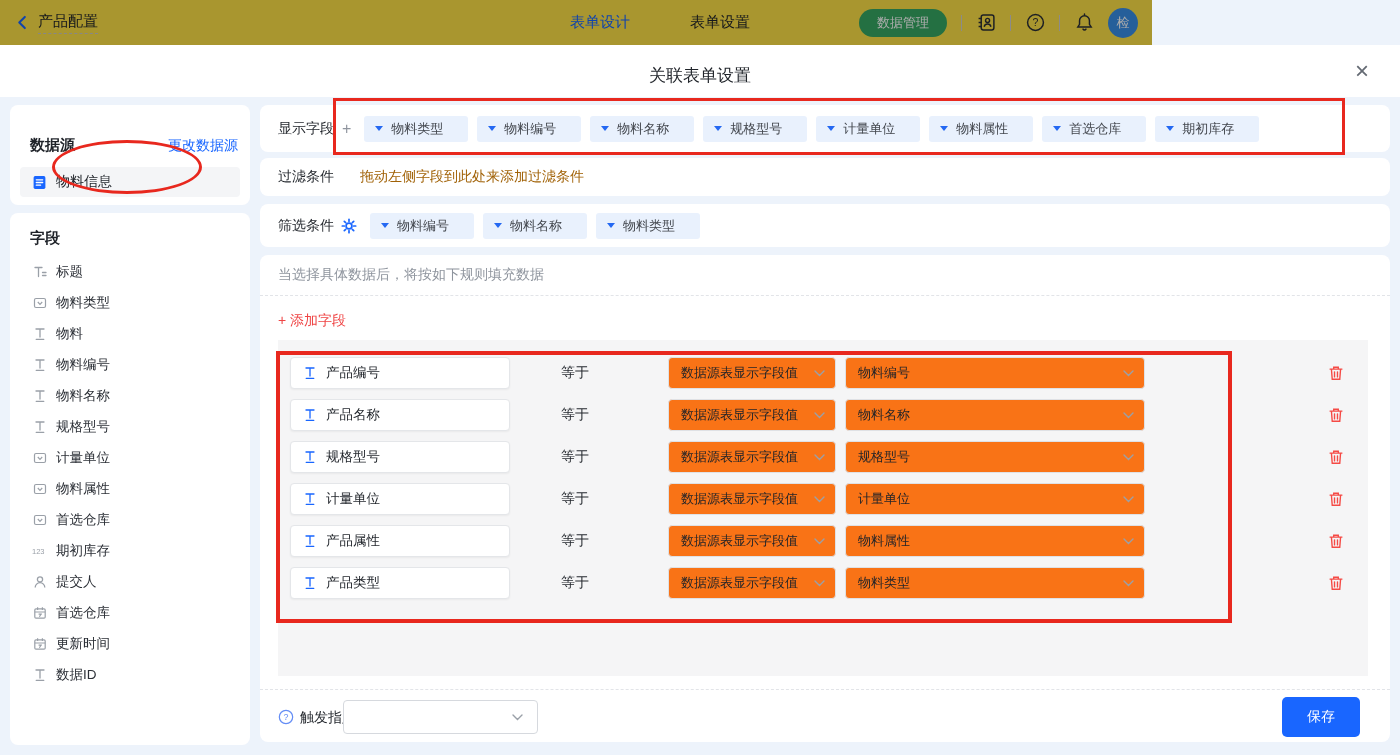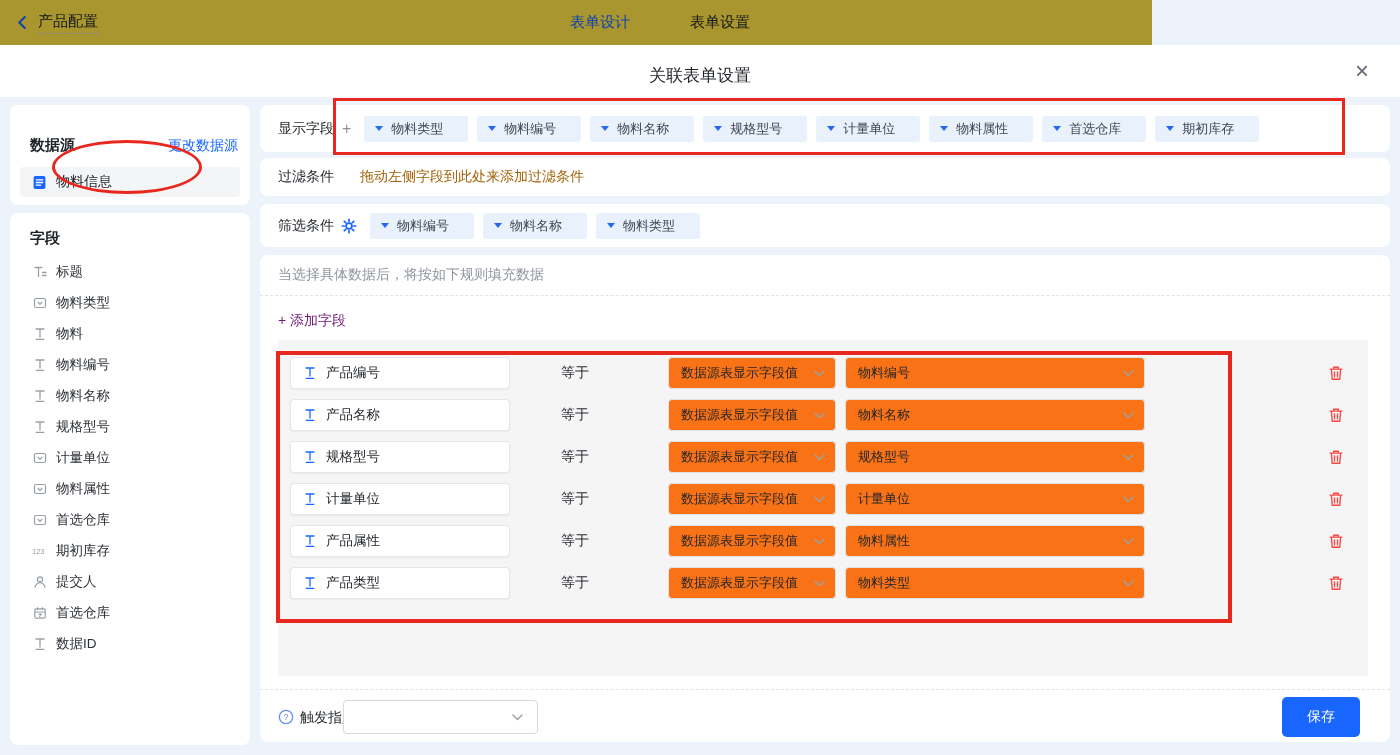--- a/index.html
+++ b/index.html
@@ -51,21 +51,21 @@
   .row-label { font-size:14px; color:#1f2329; font-weight:500; flex:none; }
   .plus-btn { color:#8f959e; font-size:16px; margin-left:8px; cursor:pointer; flex:none; }
   .chips { display:flex; gap:9px; margin-left:13px; }
   .chip { height:26px; width:104px; background:#e9f1fd; border-radius:3px; display:flex; align-items:center; gap:8px; padding-left:11px; font-size:13px; color:#42464d; cursor:pointer; flex:none; }
   .caret { width:0; height:0; border-left:4.5px solid transparent; border-right:4.5px solid transparent; border-top:5.5px solid #2468f2; flex:none; }
   .placeholder { margin-left:26px; font-size:14px; color:#a16207; }
   .gear { width:16px; height:16px; color:#1966ff; margin-left:7px; cursor:pointer; }
 
   .hint { position:absolute; left:18px; top:11px; font-size:14px; color:#8f959e; }
   .dash1 { position:absolute; left:0; right:0; top:40px; border-top:1px dashed #e2e4e8; }
-  .add-field { position:absolute; left:18px; top:57px; font-size:14px; color:#701a75; cursor:pointer; }
+  .add-field { position:absolute; left:18px; top:57px; font-size:14px; color:#ef4444; cursor:pointer; }
 
   .rules-panel { position:absolute; left:18px; top:85px; width:1090px; height:336px; background:#f5f5f6; }
   .rule-row { position:absolute; left:0; width:100%; height:32px; }
   .field-box { position:absolute; left:12px; top:0; width:220px; height:32px; background:#fff; border:1px solid #e4e6e9; border-radius:4px; box-shadow:0 1px 2px rgba(0,0,0,0.05); display:flex; align-items:center; gap:9px; padding-left:11px; font-size:13.5px; color:#1f2329; }
   .field-box .fic { color:#1966ff; }
   .op { position:absolute; left:283px; top:0; height:32px; display:flex; align-items:center; font-size:14px; color:#1f2329; }
   .dd { position:absolute; top:0; height:32px; background:#f97316; border:1px solid #dfe1e5; border-radius:4px; display:flex; align-items:center; justify-content:space-between; padding:0 10px 0 12px; font-size:13px; color:#1f2329; cursor:pointer; }
   .dd1 { left:390px; width:168px; }
   .dd2 { left:567px; width:300px; }
   .chev { width:11px; height:7px; color:#9aa0a8; flex:none; }
@@ -173,20 +173,42 @@
           <svg width="13" height="15">
             <use href="#ic-back"></use>
           </svg>
         </span>
       <span class="back-label">产品配置</span>
     </div>
     <nav class="tabs">
       <span class="tab active">表单设计</span>
       <span class="tab">表单设置</span>
     </nav>
+    <div class="topbar-right">
+      <button class="green-btn">数据管理</button>
+      <span class="tb-divider"></span>
+      <span class="tb-icon">
+          <svg width="19" height="19">
+            <use href="#ic-book"></use>
+          </svg>
+        </span>
+      <span class="tb-divider"></span>
+      <span class="tb-icon">
+          <svg width="19" height="19">
+            <use href="#ic-help"></use>
+          </svg>
+        </span>
+      <span class="tb-divider"></span>
+      <span class="tb-icon">
+          <svg width="19" height="19">
+            <use href="#ic-bell"></use>
+          </svg>
+        </span>
+      <span class="avatar">检</span>
+    </div>
     <div class="topbar-dim"></div>
   </header>
 
   <div class="modal">
     <div class="modal-head">
       <div class="modal-title">关联表单设置</div>
       <div class="modal-close">×</div>
     </div>
 
     <div class="card sb-card1">
@@ -295,20 +317,28 @@
             </span>
             <span>提交人</span>
           </div>
         <div class="f-item">
             <span class="fic">
               <svg width="14" height="14">
                 <use href="#ic-date"></use>
               </svg>
             </span>
             <span>首选仓库</span>
+          </div>
+        <div class="f-item">
+            <span class="fic">
+              <svg width="14" height="14">
+                <use href="#ic-date"></use>
+              </svg>
+            </span>
+            <span>更新时间</span>
           </div>
         <div class="f-item">
             <span class="fic">
               <svg width="14" height="14">
                 <use href="#ic-text"></use>
               </svg>
             </span>
             <span>数据ID</span>
           </div>
       </div>

